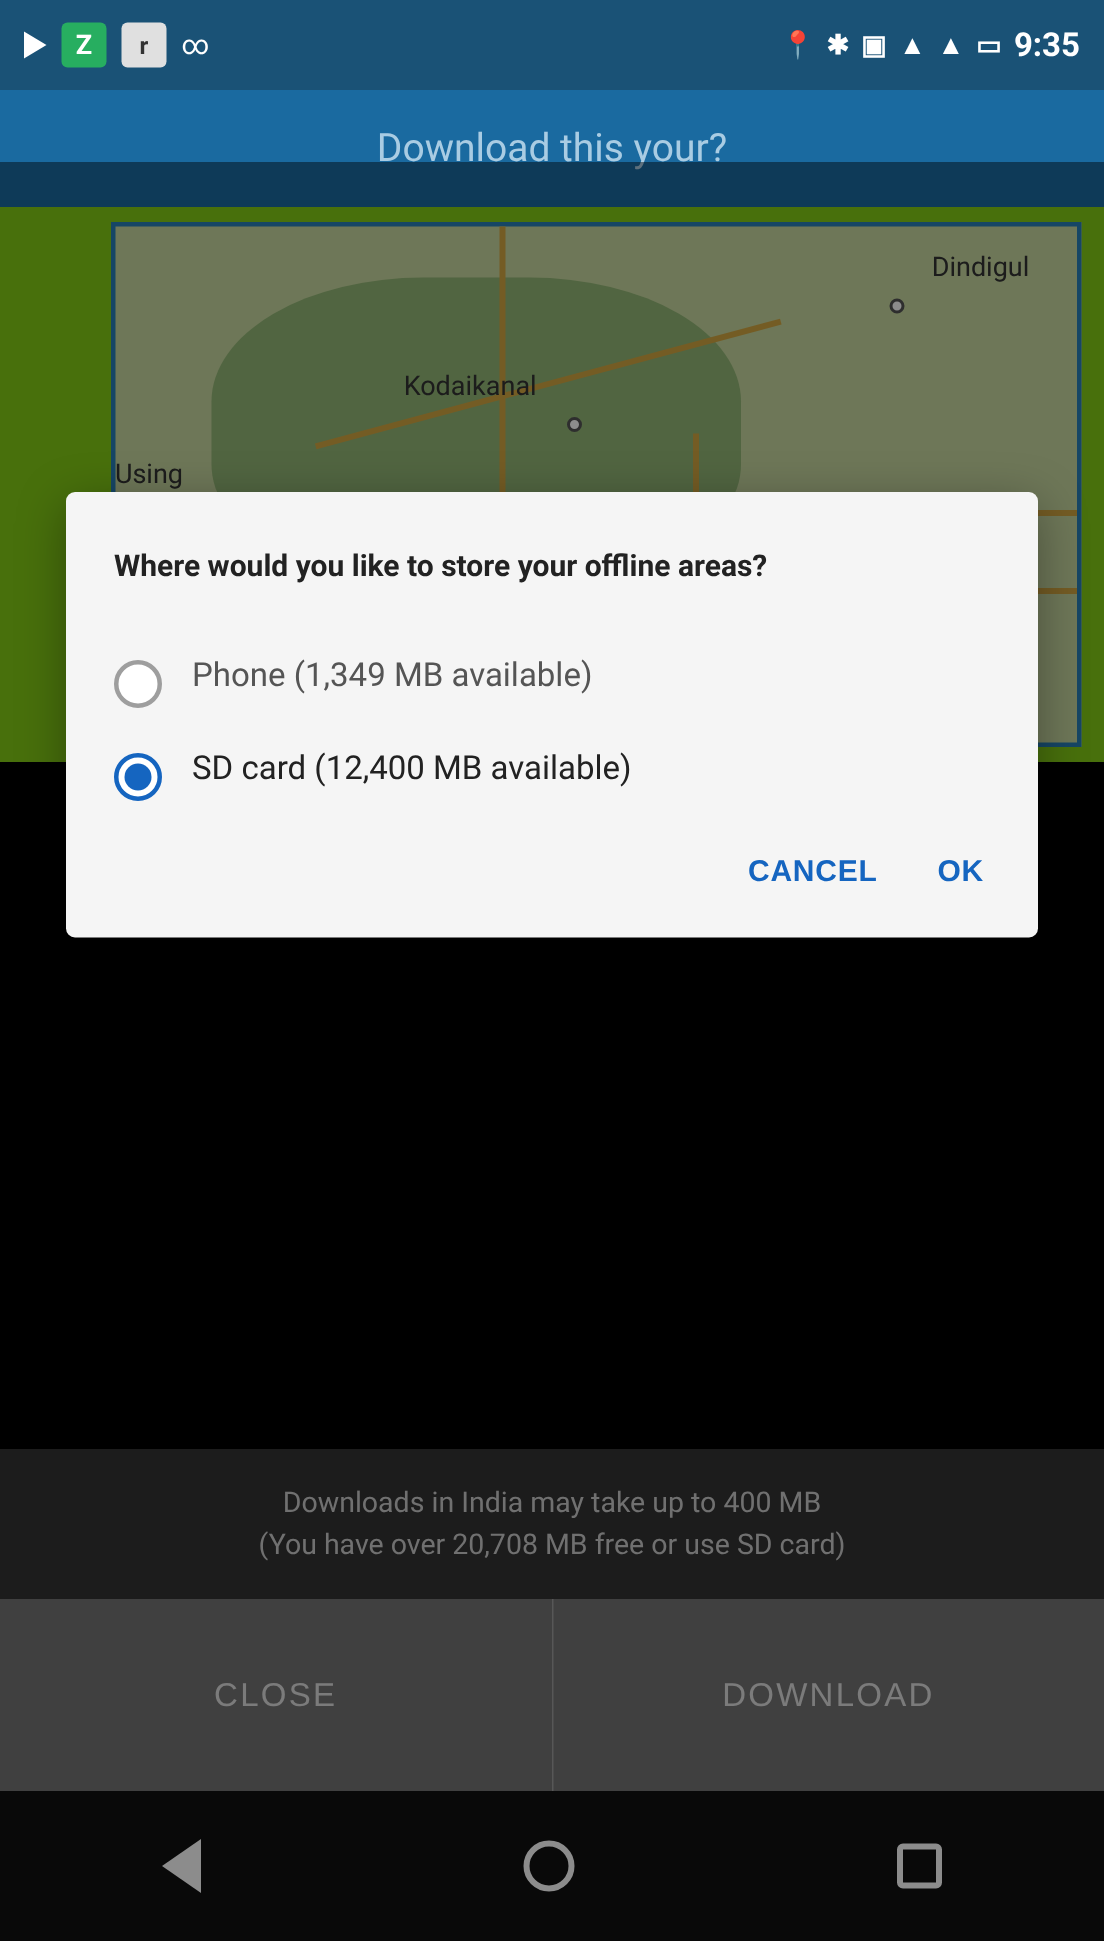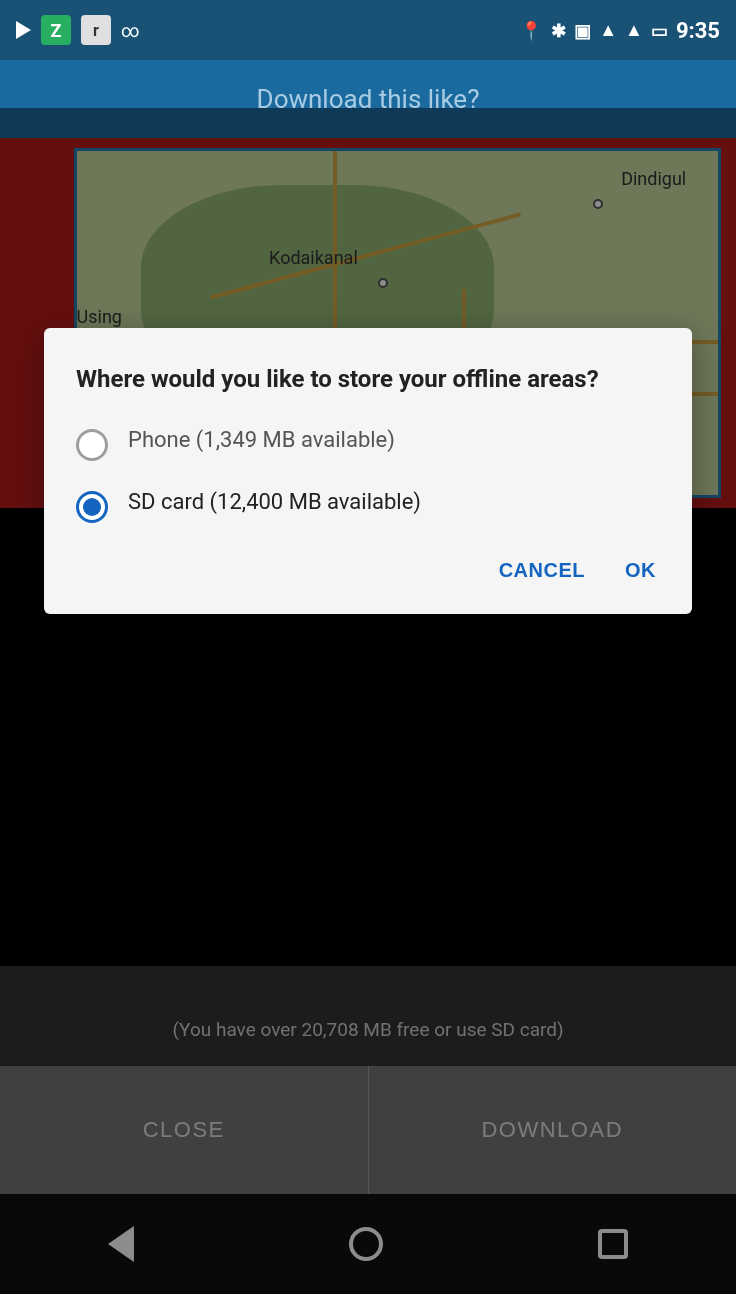--- a/index.html
+++ b/index.html
@@ -84,21 +84,21 @@
     .map-container {
       width: 100%;
       height: 370px;
       background: #4a4a4a;
       position: relative;
       overflow: hidden;
     }
     .map-bg {
       width: 100%;
       height: 100%;
-      background: #b91c1c;
+      background: #84cc16;
       position: relative;
     }
     
     .map-inner {
       position: absolute;
       top: 10px;
       left: 10%;
       right: 2%;
       bottom: 10px;
       background: #c8d9a0;
@@ -145,25 +145,25 @@
       top: 220px;
       left: 44px;
       right: 44px;
       background: #f5f5f5;
       border-radius: 6px;
       padding: 36px 32px 24px 32px;
       box-shadow: 0 8px 32px rgba(0,0,0,0.35);
       z-index: 20;
     }
     .dialog-title {
-      font-size: 24px;
+      font-size: 20px;
       font-weight: 700;
       color: #222;
       line-height: 1.3;
-      margin-bottom: 32px;
+      margin-bottom: 48px;
     }
     .radio-option {
       display: flex;
       align-items: flex-start;
       gap: 20px;
       margin-bottom: 28px;
     }
     .radio-btn {
       width: 32px; height: 32px;
       border-radius: 50%;
@@ -308,21 +308,21 @@
       <span style="font-size:18px;">✱</span>
       <span style="font-size:18px;">▣</span>
       <span style="font-size:18px;">▲</span>
       <span style="font-size:18px;">▲</span>
       <span style="font-size:18px;">▭</span>
       <span>9:35</span>
     </div>
   </div>
 
   <div class="app-header">
-    <span class="app-header-title">Download this like?</span>
+    <span class="app-header-title">Download this your?</span>
   </div>
 
   <div class="map-container">
     <div class="map-bg">
       <div class="map-inner">
 
         <div class="map-green" style="top:10%;left:10%;width:55%;height:60%;opacity:0.7;"></div>
 
         <div class="map-road-h" style="top:55%;left:0;right:0;"></div>
         <div class="map-road-h" style="top:70%;left:0;right:0;"></div>
@@ -366,21 +366,21 @@
 
       <div class="dialog-actions">
         <button class="dialog-btn">CANCEL</button>
         <button class="dialog-btn">OK</button>
       </div>
     </div>
   </div>
 
   <div class="bottom-info">
     <div class="bottom-info-text">
-      <br>
+      <span>Downloads in India may take up to 400 MB</span><br>
       <span>(You have over 20,708 MB free or use SD card)</span>
     </div>
   </div>
 
   <div class="action-bar">
     <button class="action-btn">CLOSE</button>
     <button class="action-btn">DOWNLOAD</button>
   </div>
 
   <div class="nav-bar">

